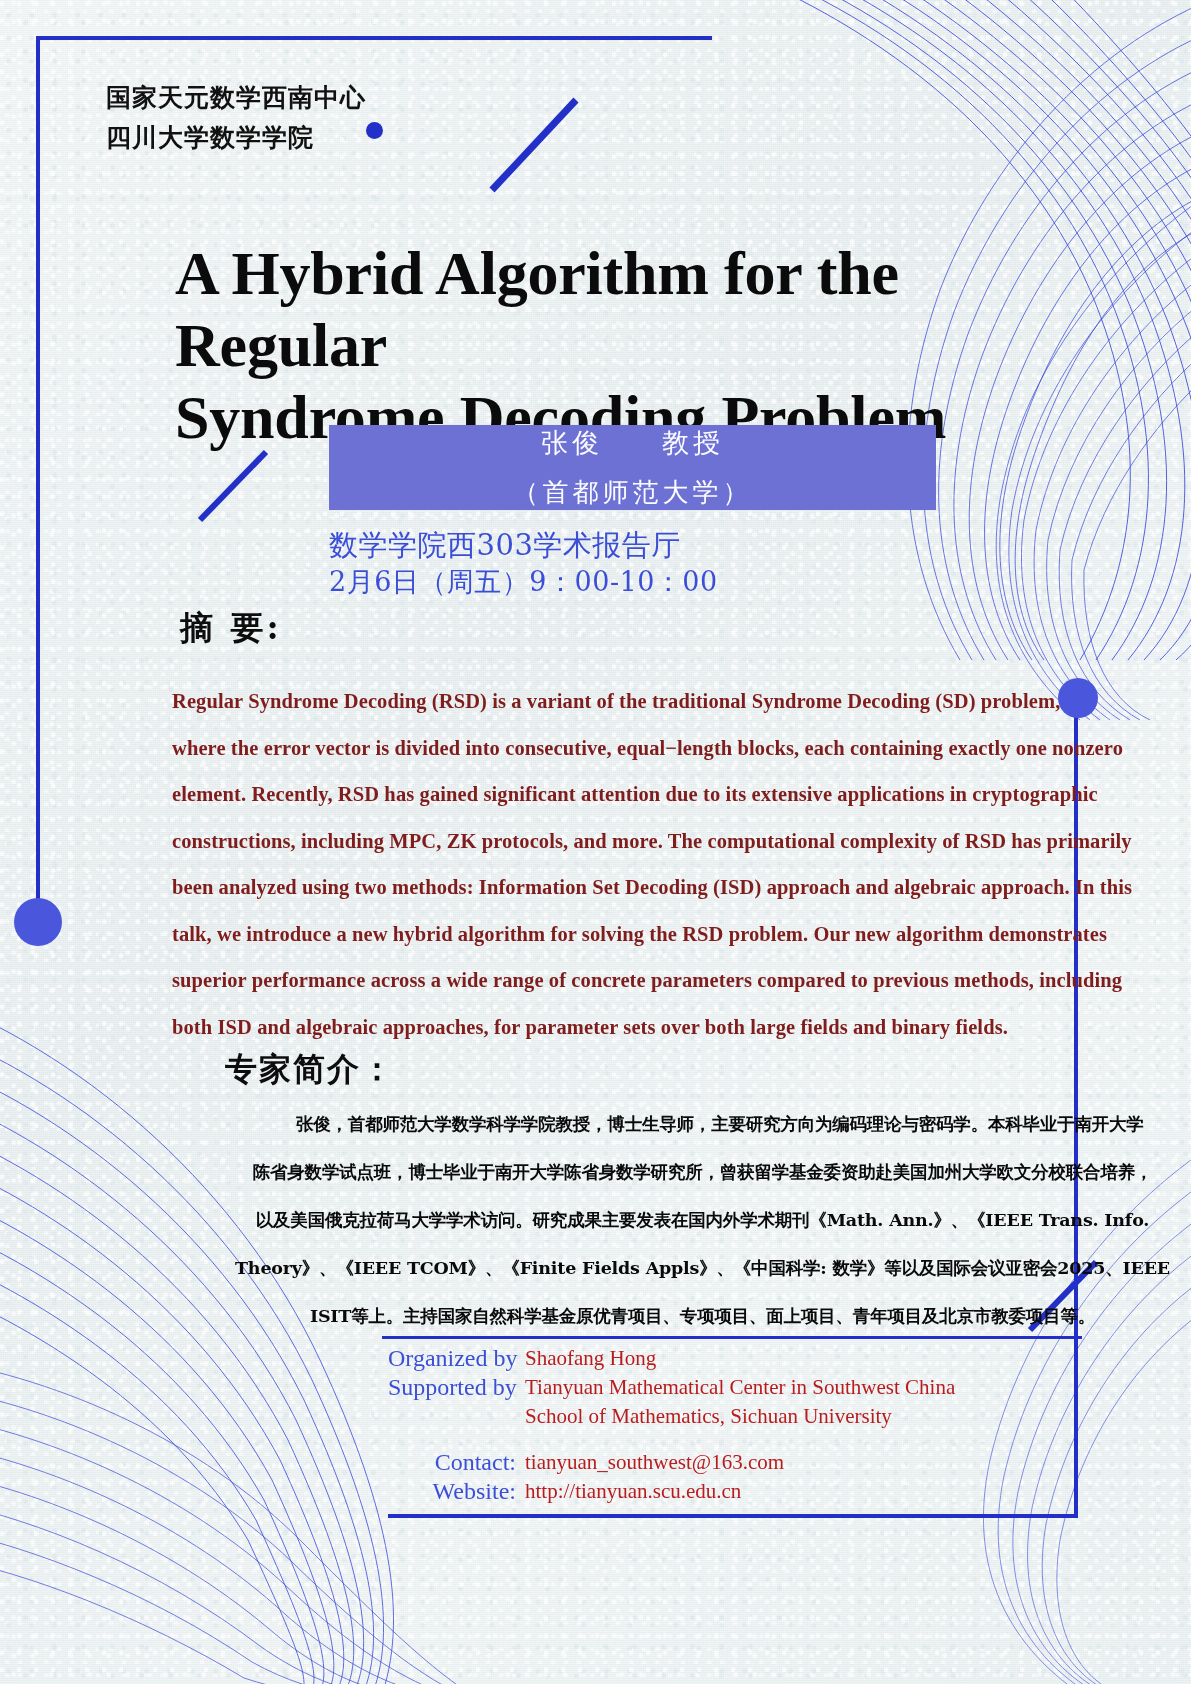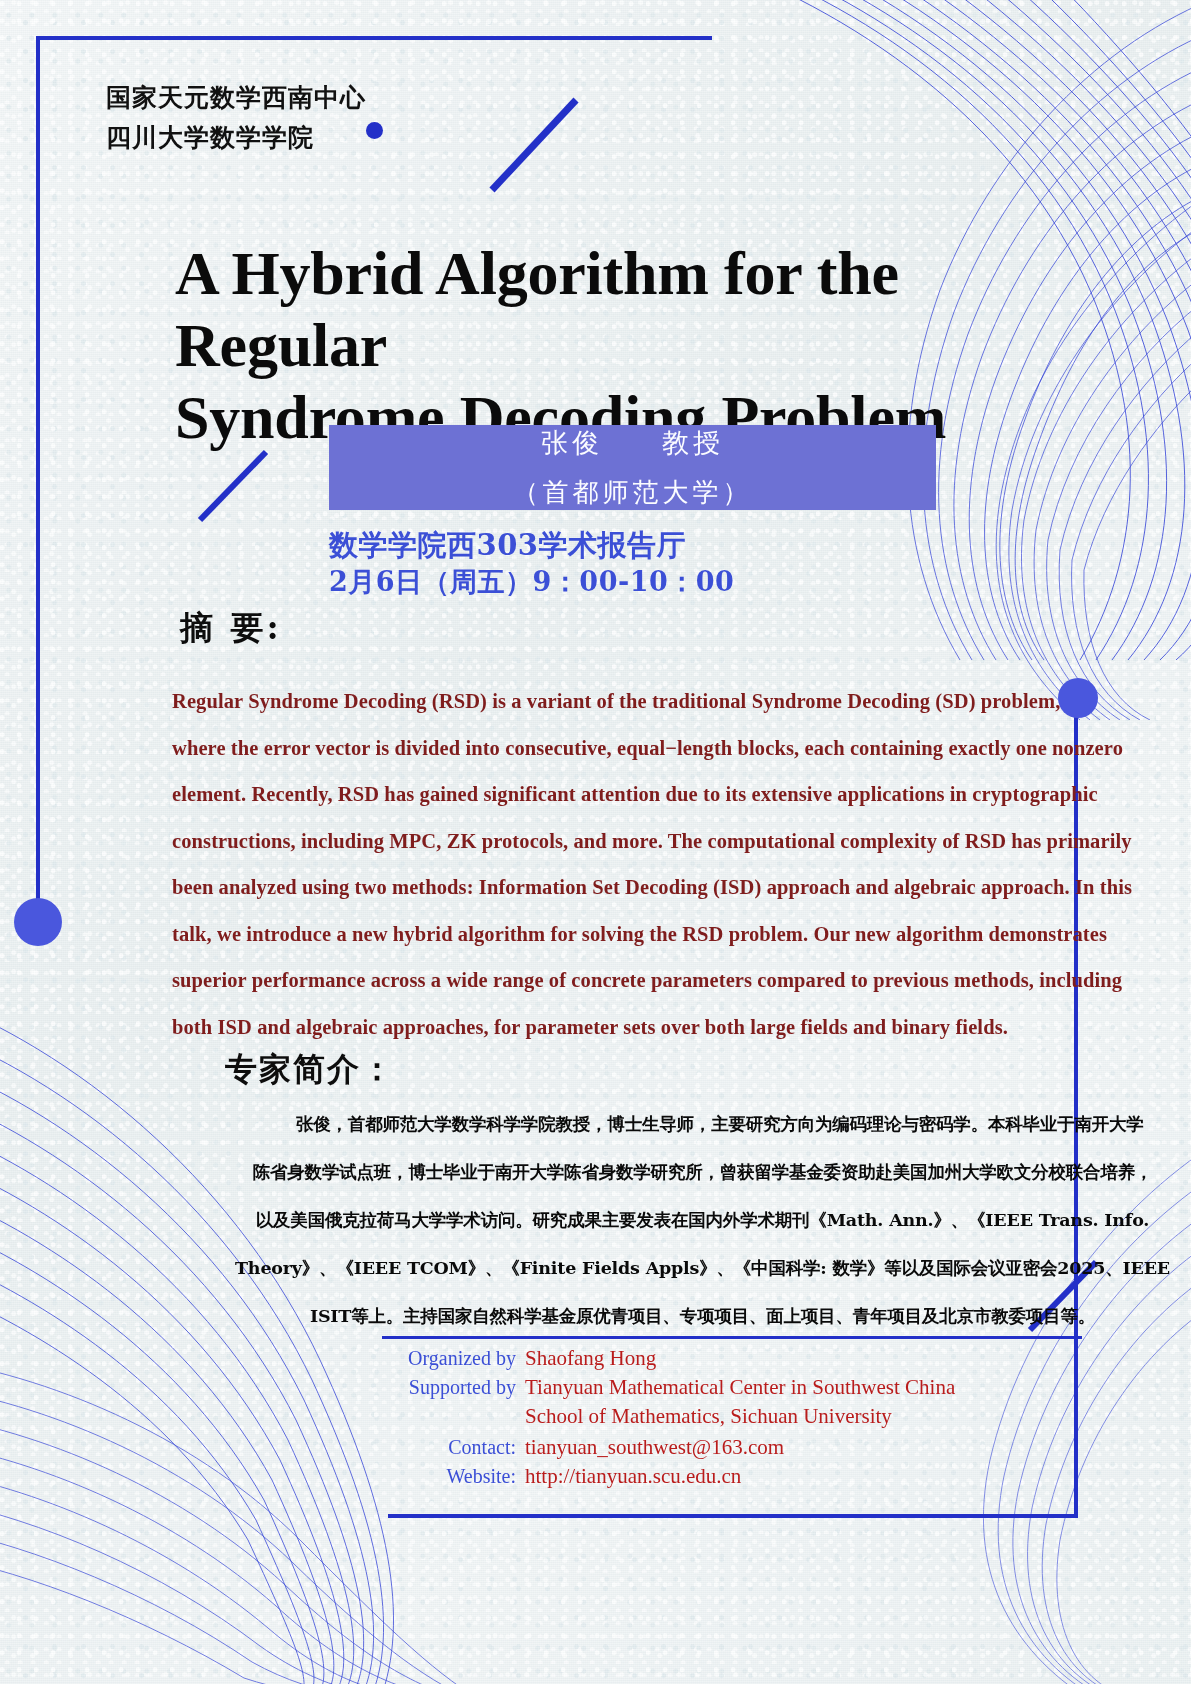--- a/index.html
+++ b/index.html
@@ -53,21 +53,21 @@
   }
   .speaker-banner .l1{
     color:#fbfcff;font-size:27px;letter-spacing:4px;line-height:36px;font-weight:400;
   }
   .speaker-banner .l1 .gap{display:inline-block;width:34px;}
   .speaker-banner .l2{
     color:#fbfcff;font-size:26px;letter-spacing:4px;line-height:36px;font-weight:400;
   }
   .venue-block{
     position:absolute;left:329px;top:527px;
-    font-family:"DejaVu Serif",serif;font-weight:700;color:#3b4fd6;
+    font-family:"DejaVu Serif",serif;font-weight:400;color:#3b4fd6;
   }
   .venue-block .venue{font-size:29px;line-height:37px;letter-spacing:.5px;white-space:nowrap;}
   .venue-block .datetime{font-size:27px;line-height:36px;letter-spacing:.5px;white-space:nowrap;}
   .sec-head{
     position:absolute;font-family:"DejaVu Serif",serif;font-weight:700;color:#0d0d0d;text-align:right;
   }
   #abstract-heading{left:180px;top:606px;font-size:33px;letter-spacing:3px;}
   #bio-heading{left:225px;top:1048px;font-size:32px;letter-spacing:2px;}
   .abstract-body{
     position:absolute;left:172px;top:678px;width:1012px;
@@ -86,21 +86,21 @@
     line-height:48px;white-space:nowrap;letter-spacing:-.2px;text-align:center;
   }
   #footer-divider{
     position:absolute;left:382px;top:1336px;width:700px;height:3px;background:#2330c8;
   }
   #footer{
     position:absolute;left:388px;top:1344px;width:720px;
   }
   .frow{display:flex;align-items:flex-start;line-height:29px;}
   .flabel{
-    font-family:"Liberation Serif",serif;font-size:20px;color:#3b4fd6;
+    font-family:"Liberation Serif",serif;font-size:24px;color:#3b4fd6;
     text-align:right;white-space:nowrap;flex:0 0 auto;
   }
   .fvalue{
     font-family:"Liberation Serif",serif;font-size:21px;color:#b91c1c;
     white-space:nowrap;padding-left:9px;
   }
   .fvalue .sub{display:block;}
   .lw-organized{width:128px;}
   .lw-supported{width:128px;}
   .lw-contact{width:128px;}
@@ -266,21 +266,21 @@
       <div class="flabel lw-organized">Organized by</div>
       <div class="fvalue">Shaofang Hong</div>
     </div>
     <div class="frow">
       <div class="flabel lw-supported">Supported by</div>
       <div class="fvalue">
         <span class="sub">Tianyuan Mathematical Center in Southwest China</span>
         <span class="sub">School of Mathematics, Sichuan University</span>
       </div>
     </div>
-    <div class="frow" style="margin-top:2px;">
+    <div class="frow" style="margin-top:17px;">
       <div class="flabel lw-contact">Contact:</div>
       <div class="fvalue">tianyuan_southwest@163.com</div>
     </div>
     <div class="frow">
       <div class="flabel lw-website">Website:</div>
       <div class="fvalue">http://tianyuan.scu.edu.cn</div>
     </div>
   </div>
 
 </div>

